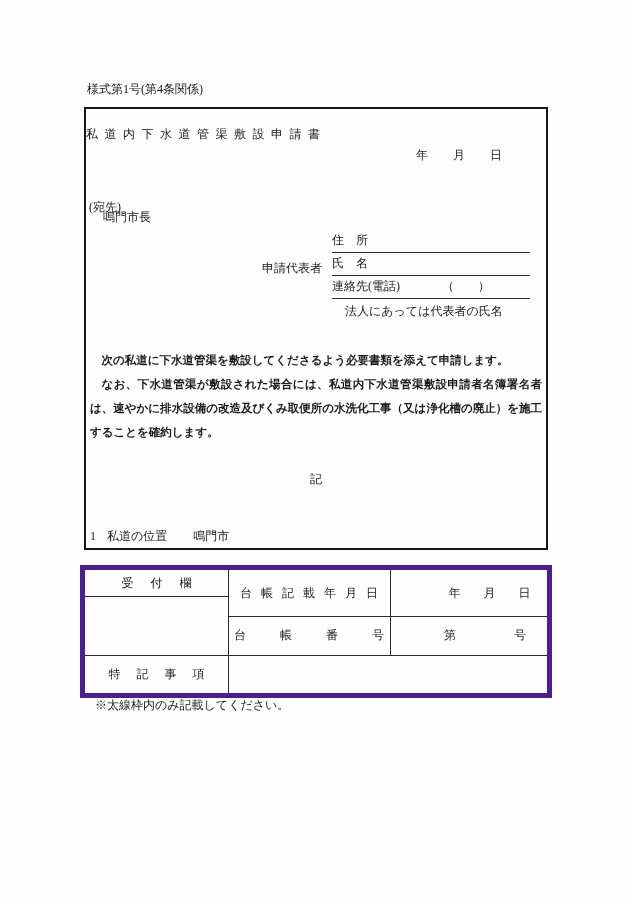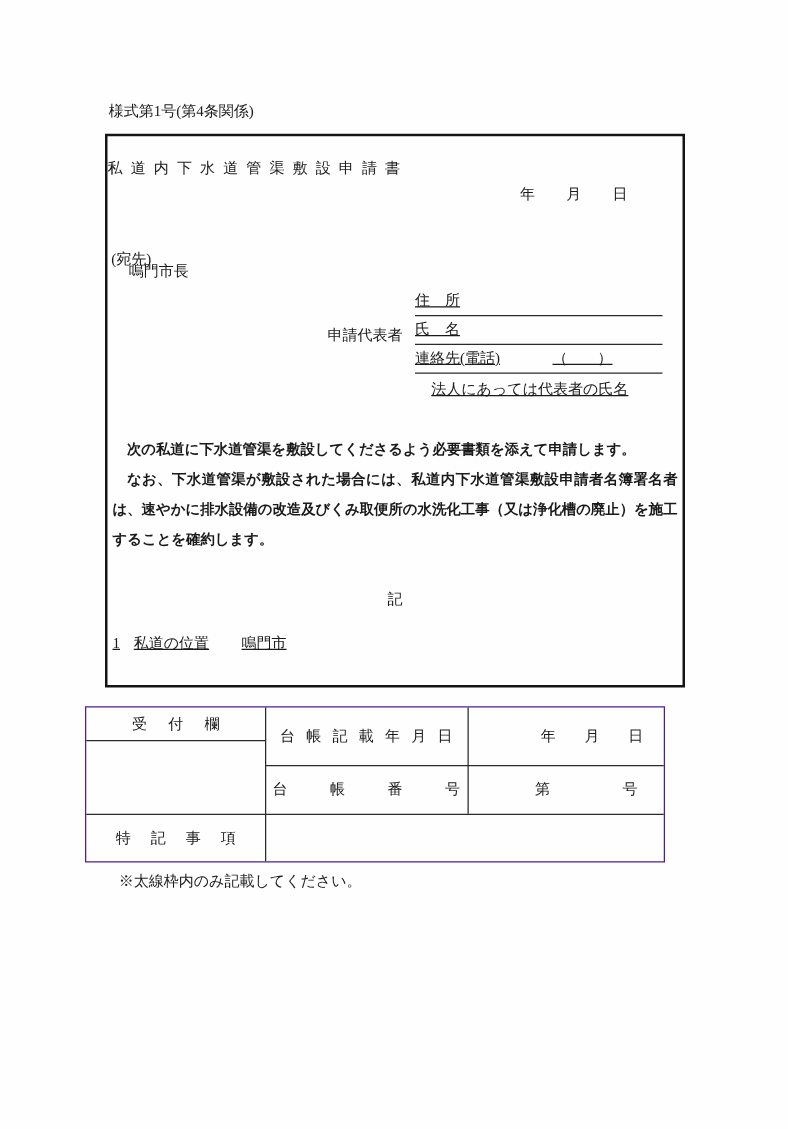--- a/index.html
+++ b/index.html
@@ -13,35 +13,35 @@
 
   
   .main-box { position:absolute; left:84px; top:107px; width:460px; height:439px; border:2px solid #151515; }
   .form-title { position:absolute; top:17px; left:0; width:100%; text-align:left; letter-spacing:6.5px; }
   .date-line  { position:absolute; top:38px; right:44px; word-spacing:22px; }
   .addressee-prefix { position:absolute; left:3px;  top:90px; }
   .addressee-name   { position:absolute; left:17px; top:100px; }
 
   .applicant { position:absolute; left:176px; top:121px; }
   .app-role  { position:absolute; left:0; top:30px;text-align:center; }
-  .app-fields { margin-left:70px; width:198px;text-decoration:underline; }
+  .app-fields { margin-left:70px; width:198px; }
   .frow { height:22px; line-height:21px; border-bottom:1px solid #2a2a2a; white-space:nowrap; }
   .paren { margin-left:42px; }
   .corp-note { margin-left:13px; margin-top:4px; white-space:nowrap; }
 
   .body-text { position:absolute; left:4px; top:239px; width:452px; font-size:11.5px; line-height:24px; text-align:justify;font-weight:bold; }
   .body-text p { margin:0; text-indent:1em; }
 
   .ki-heading { position:absolute; top:362px; left:0; width:100%; text-align:center; }
-  .item1 { position:absolute; left:4px; top:397px; white-space:nowrap;text-decoration:underline; }
+  .item1 { position:absolute; left:4px; top:419px; white-space:nowrap; }
   .item1 .item-label { margin-left:11px; }
   .item1 .item-value { margin-left:26px; }
 
   
-  .rtable { position:absolute; left:68px; top:565px; width:462px; height:123px; border:1px solid #4c1d95; }
+  .rtable { position:absolute; left:80px; top:565px; width:462px; height:123px; border:5px solid #4c1d95; }
   .line { position:absolute; background:#2a2a2a; }
   .vl1 { left:143px; top:0;    width:1px;   height:123px; }
   .vl2 { left:305px; top:0;    width:1px;   height:85px; }
   .hlA { left:0;     top:26px; width:143px; height:1px; }
   .hlB { left:143px; top:46px; width:319px; height:1px; }
   .hlC { left:0;     top:85px; width:462px; height:1px; }
   .cell { position:absolute; text-align:center; box-sizing:border-box; }
   .c-recept { left:0;     top:0;    width:143px; height:26px; line-height:26px; word-spacing:14px; }
   .c-stamp  { left:0;     top:26px; width:143px; height:59px; }
   .c-ldl { left:143px; top:0;    width:162px; height:46px; line-height:46px; word-spacing:6px; }

